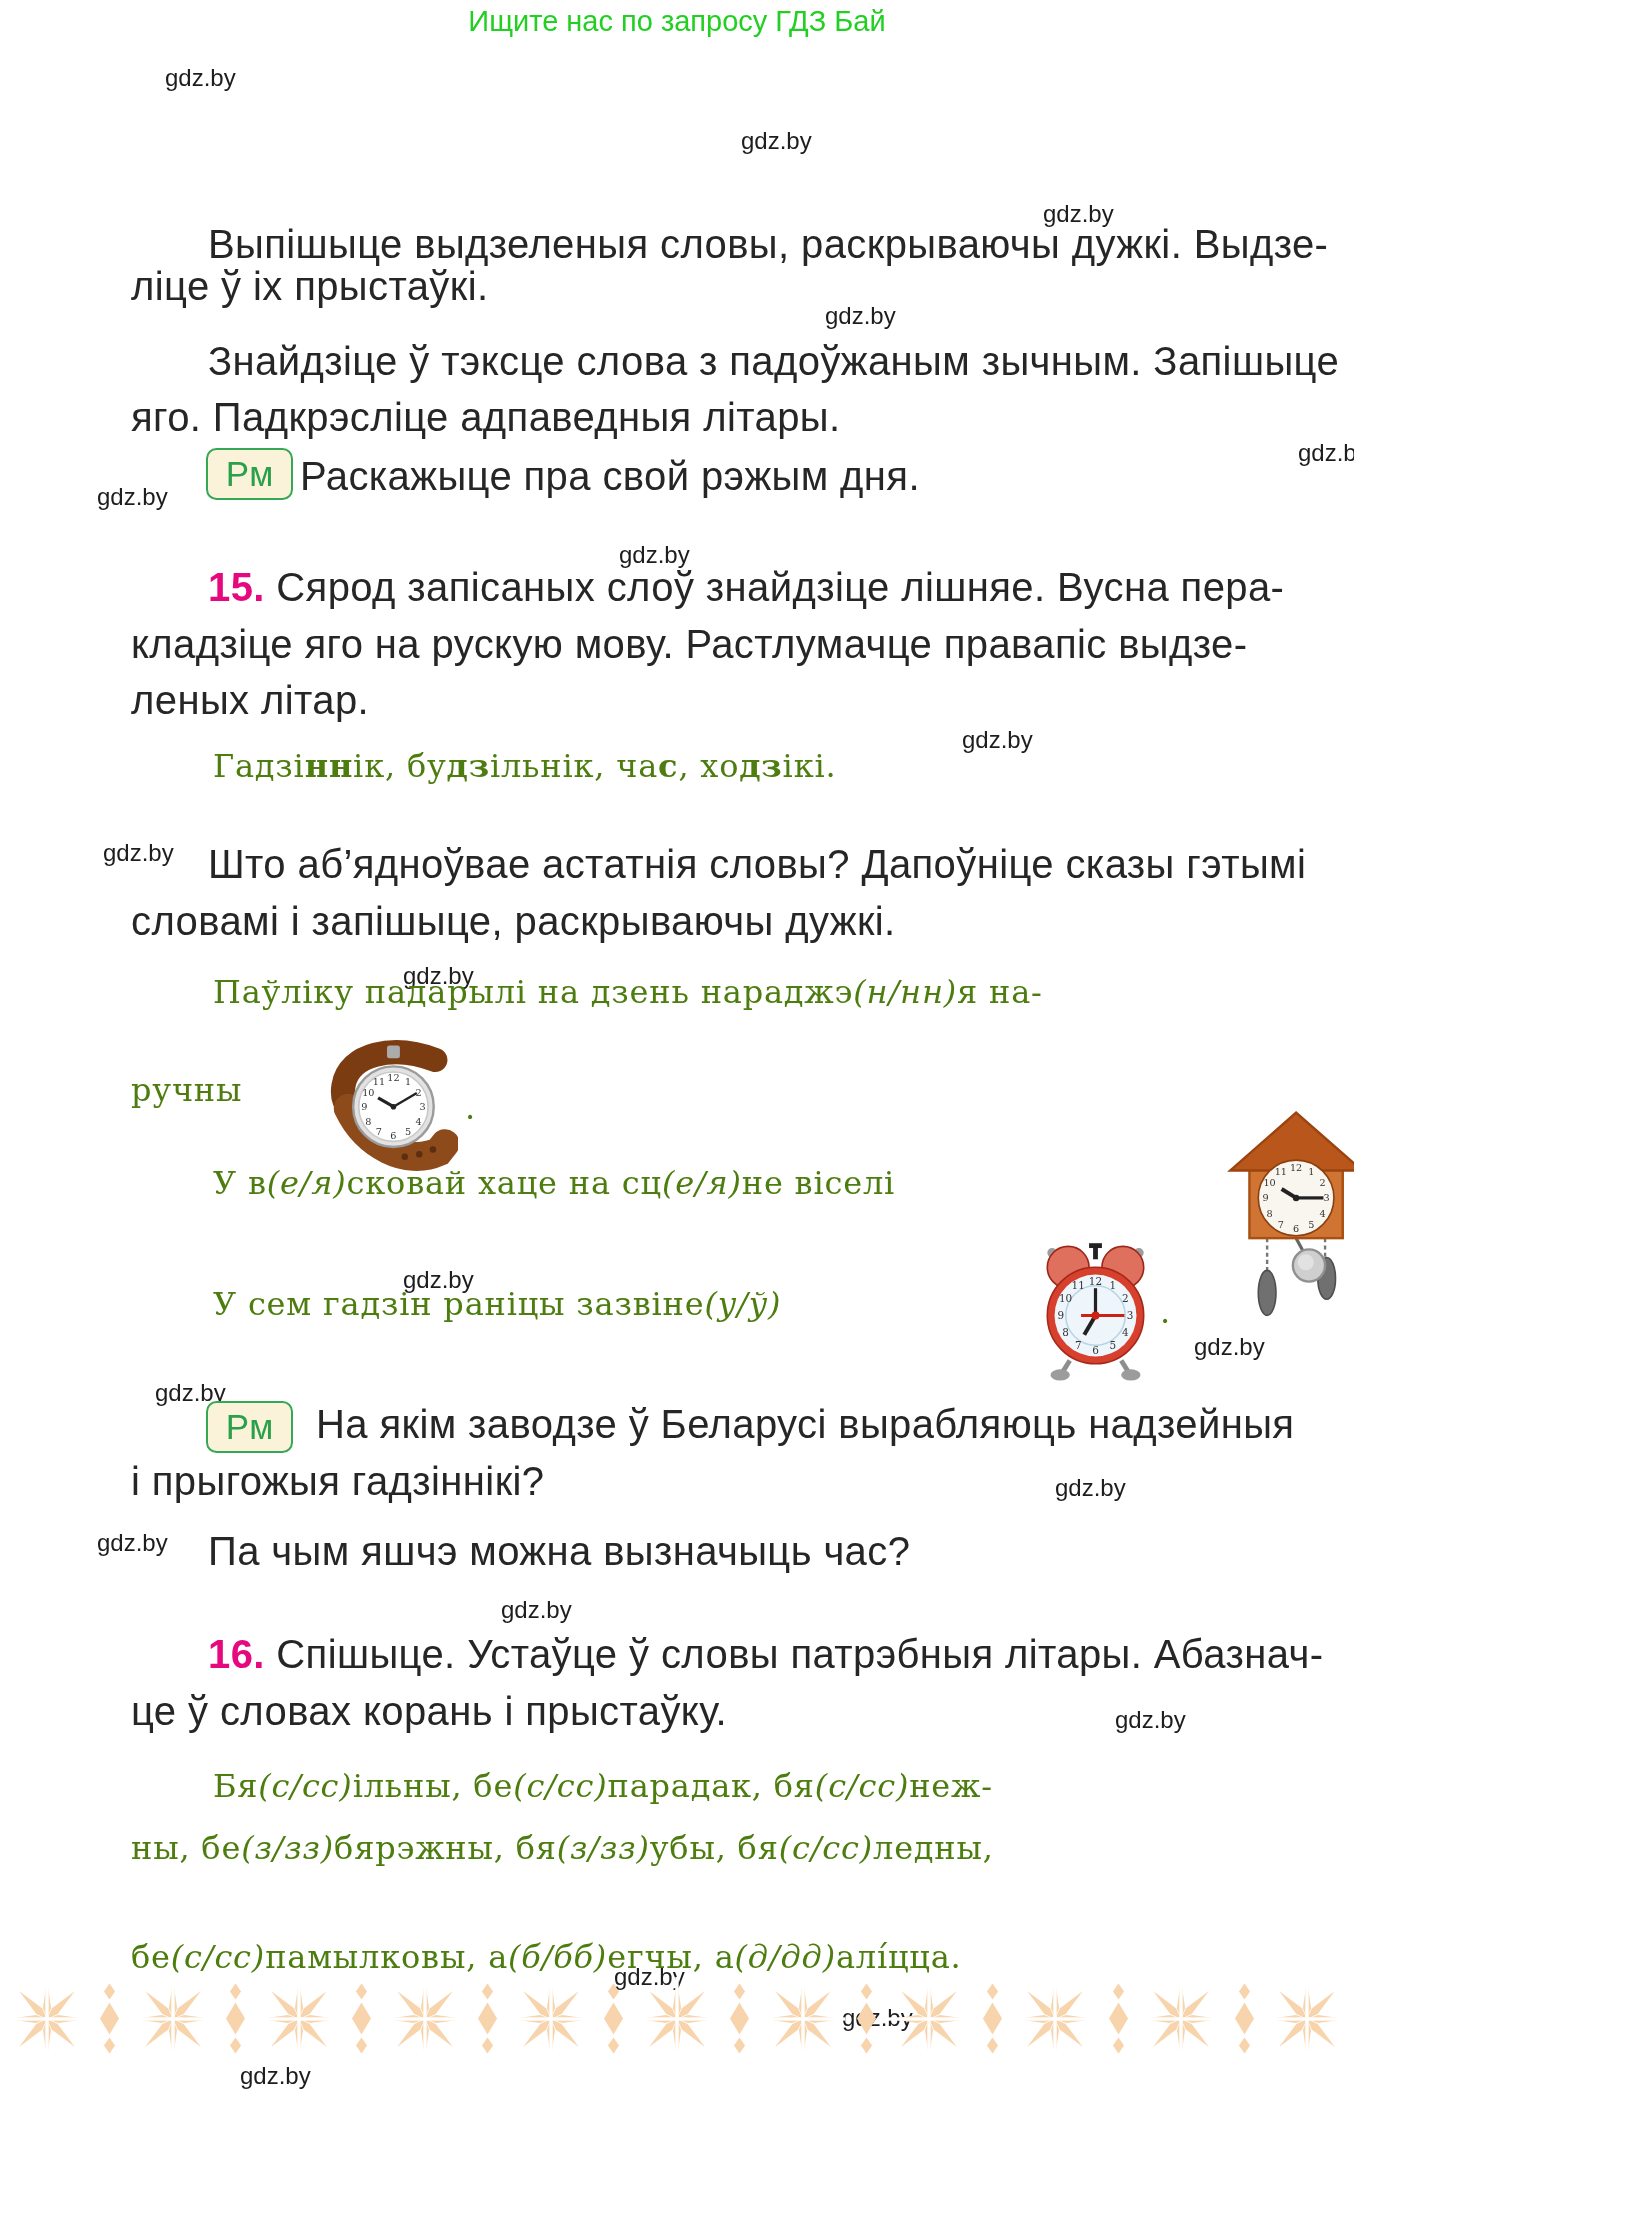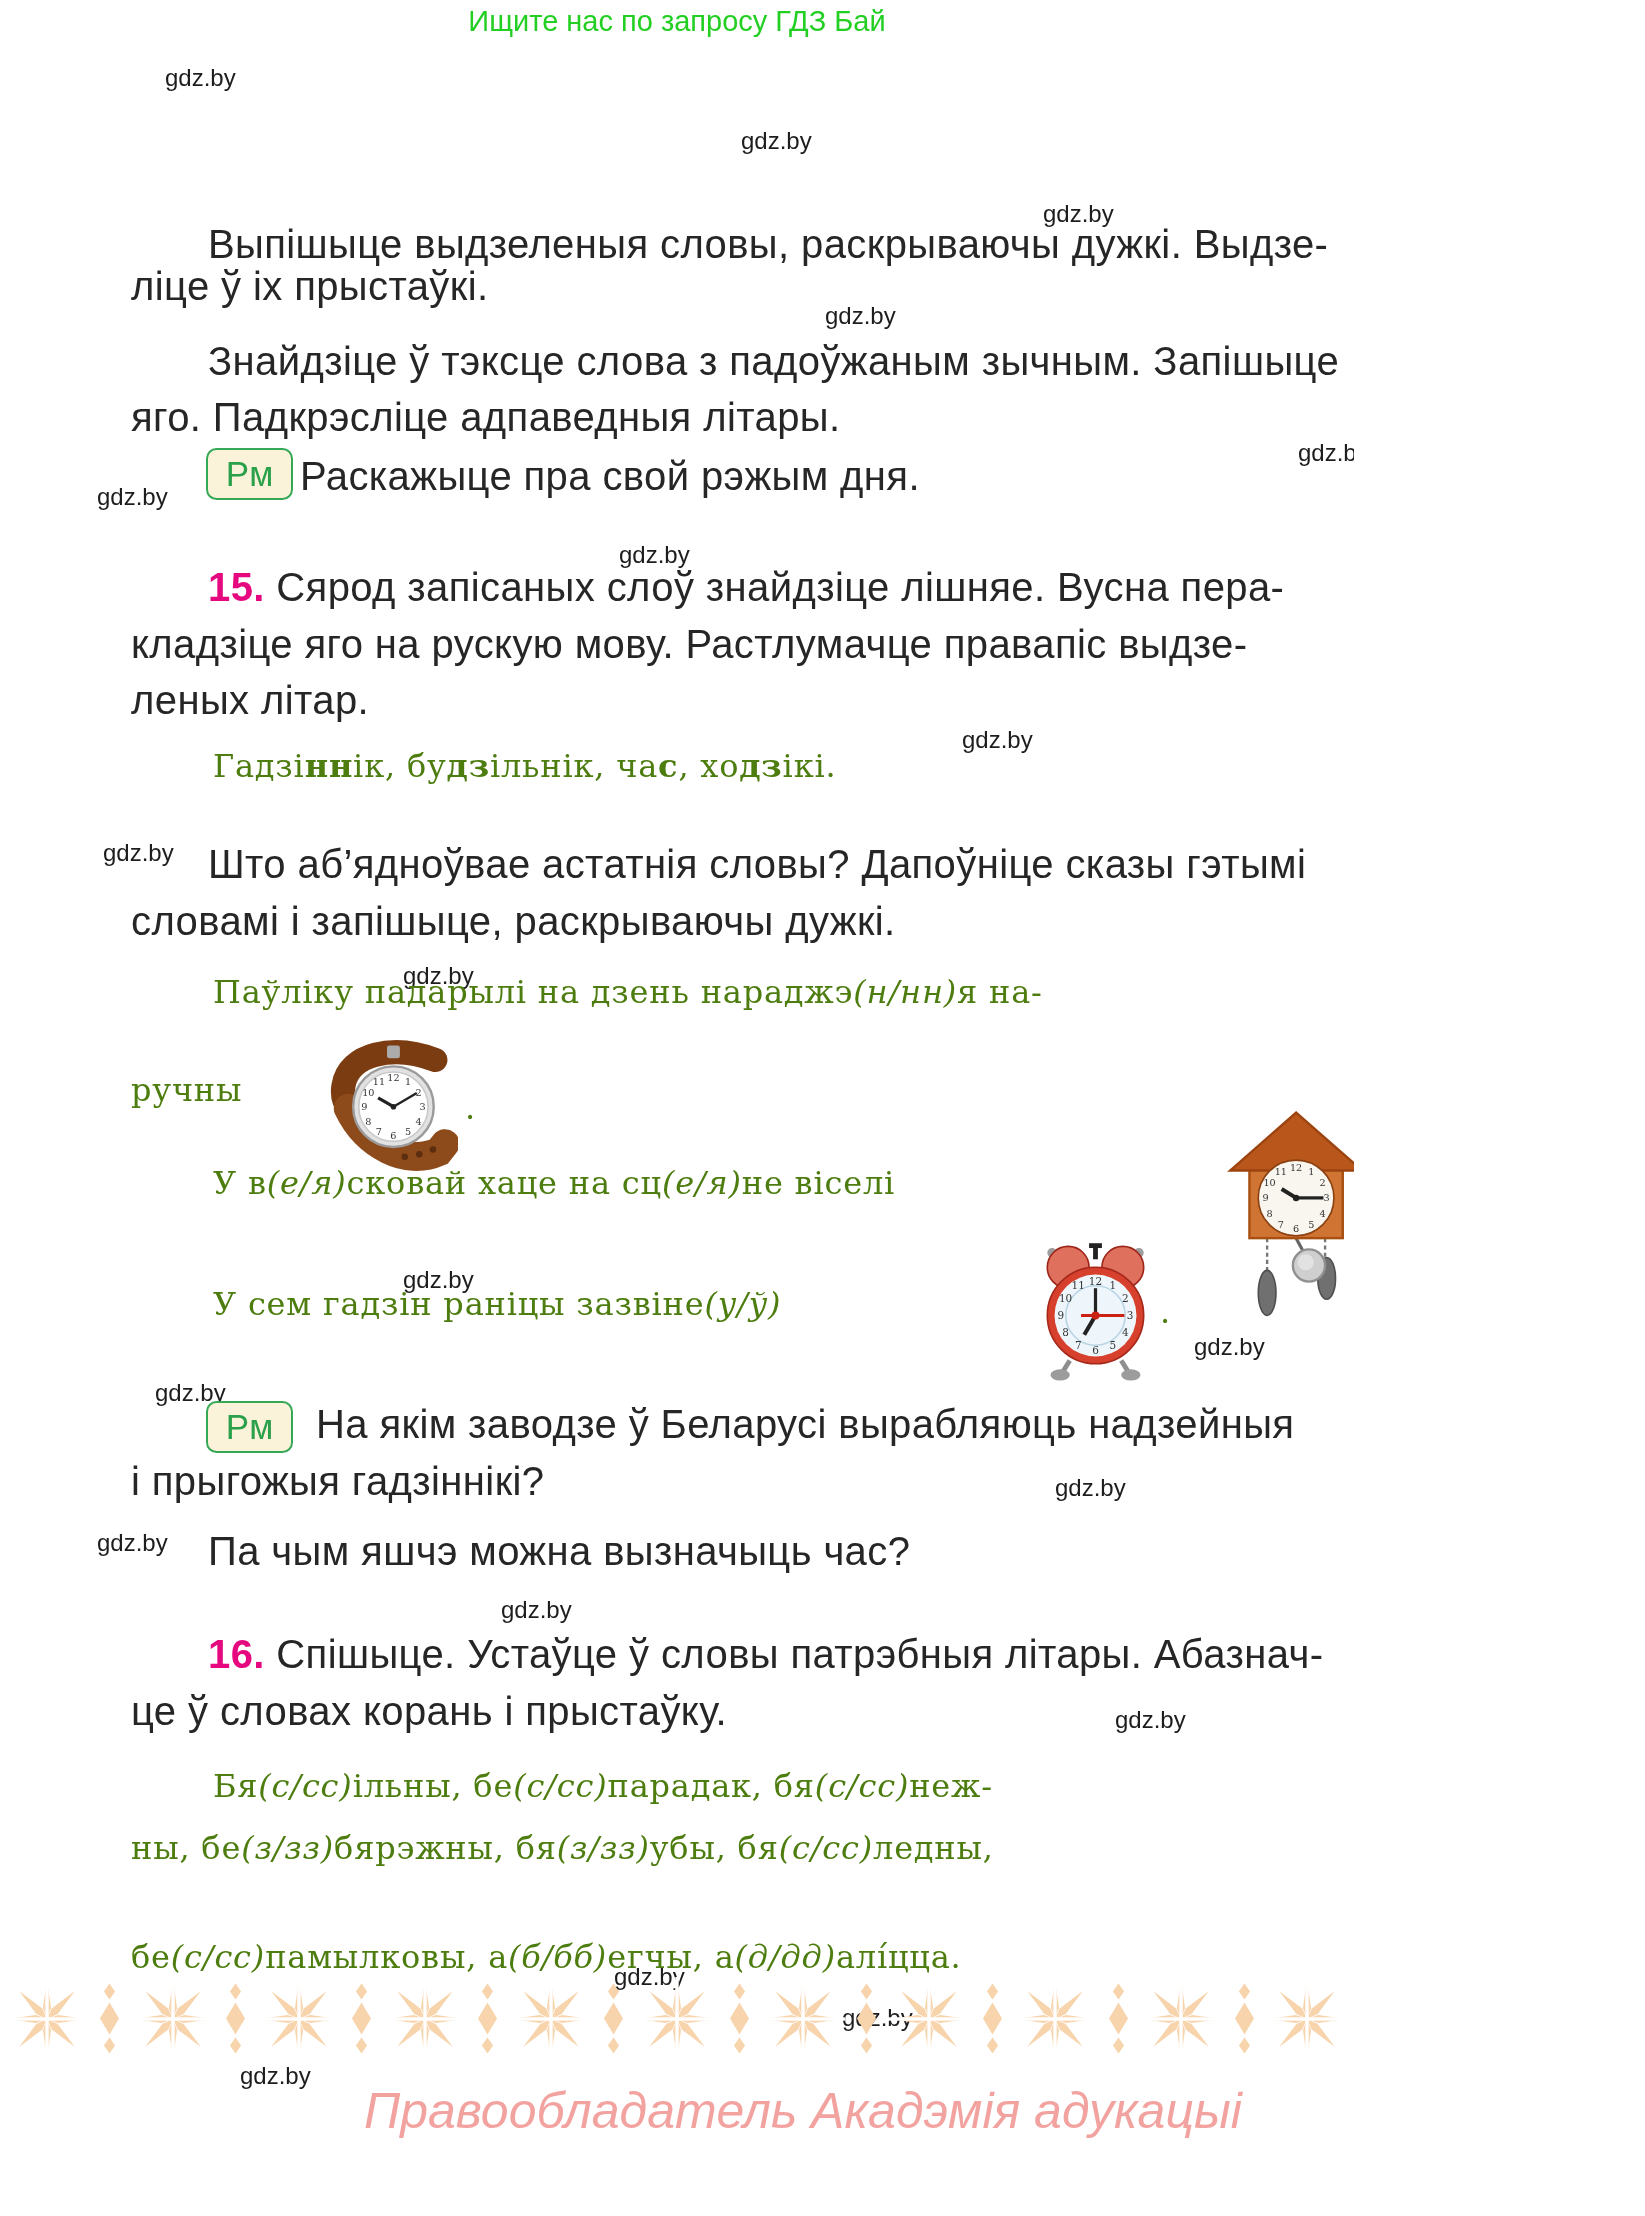--- a/index.html
+++ b/index.html
@@ -370,17 +370,16 @@
         <polygon points="50,50 44.1,62.7 16.8,83.2 37.3,55.9" fill="#f7d4ac"></polygon>
         <polygon points="50,50 36.8,54.8 3.0,50.0 36.8,45.2" fill="#f7d4ac"></polygon>
         <polygon points="50,50 37.3,44.1 16.8,16.8 44.1,37.3" fill="#f7d4ac"></polygon>
         <rect x="48" y="0" width="4" height="100" fill="#fff"></rect>
         <rect x="0" y="48" width="100" height="4" fill="#fff"></rect>
       </svg>
     </div>
 
   <div id="page-number-box">11</div>
 
-  <div id="copyright">Правообладатель Акадэмія адукацыі</div>
 
 
 </div>
 
 
 </body></html>

